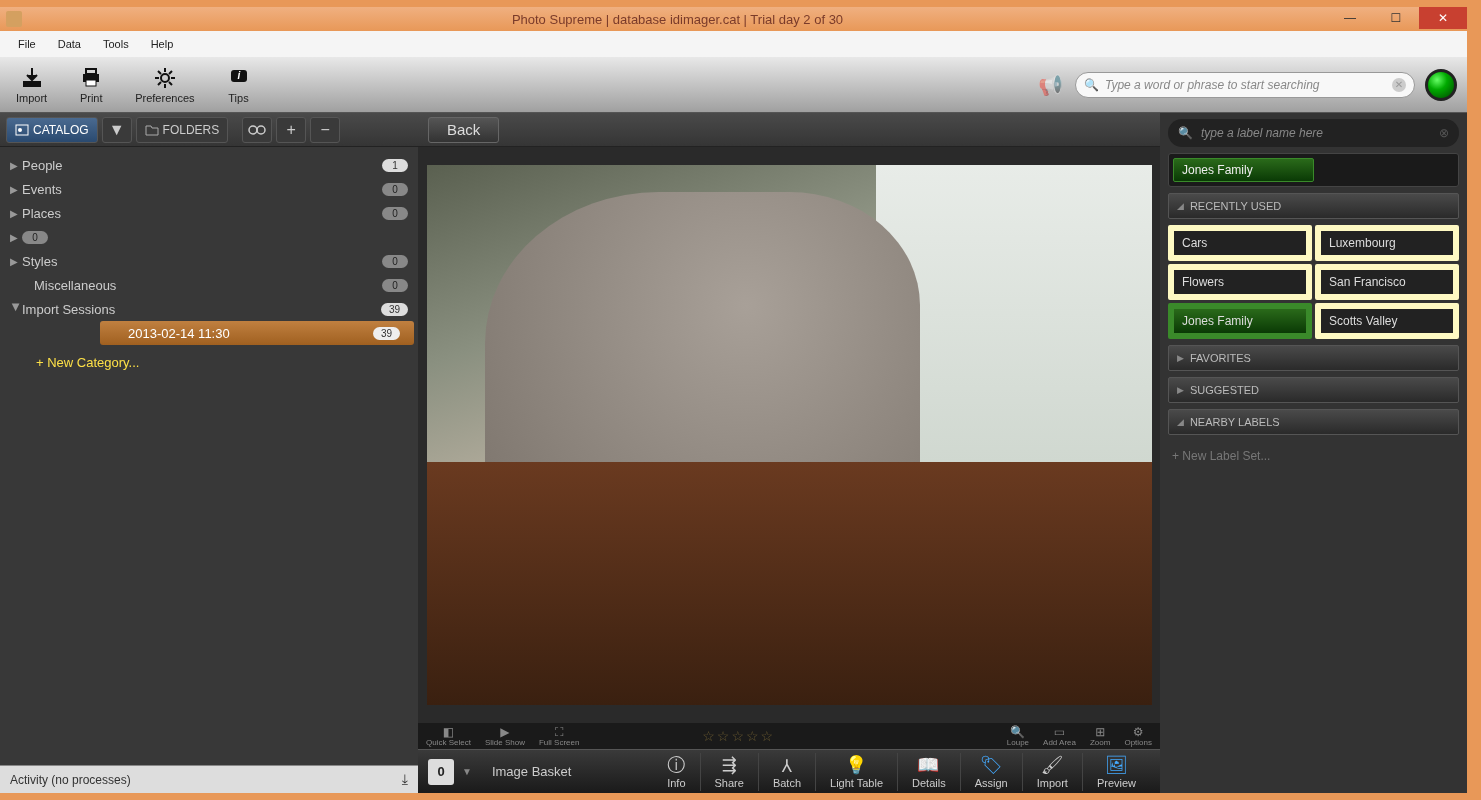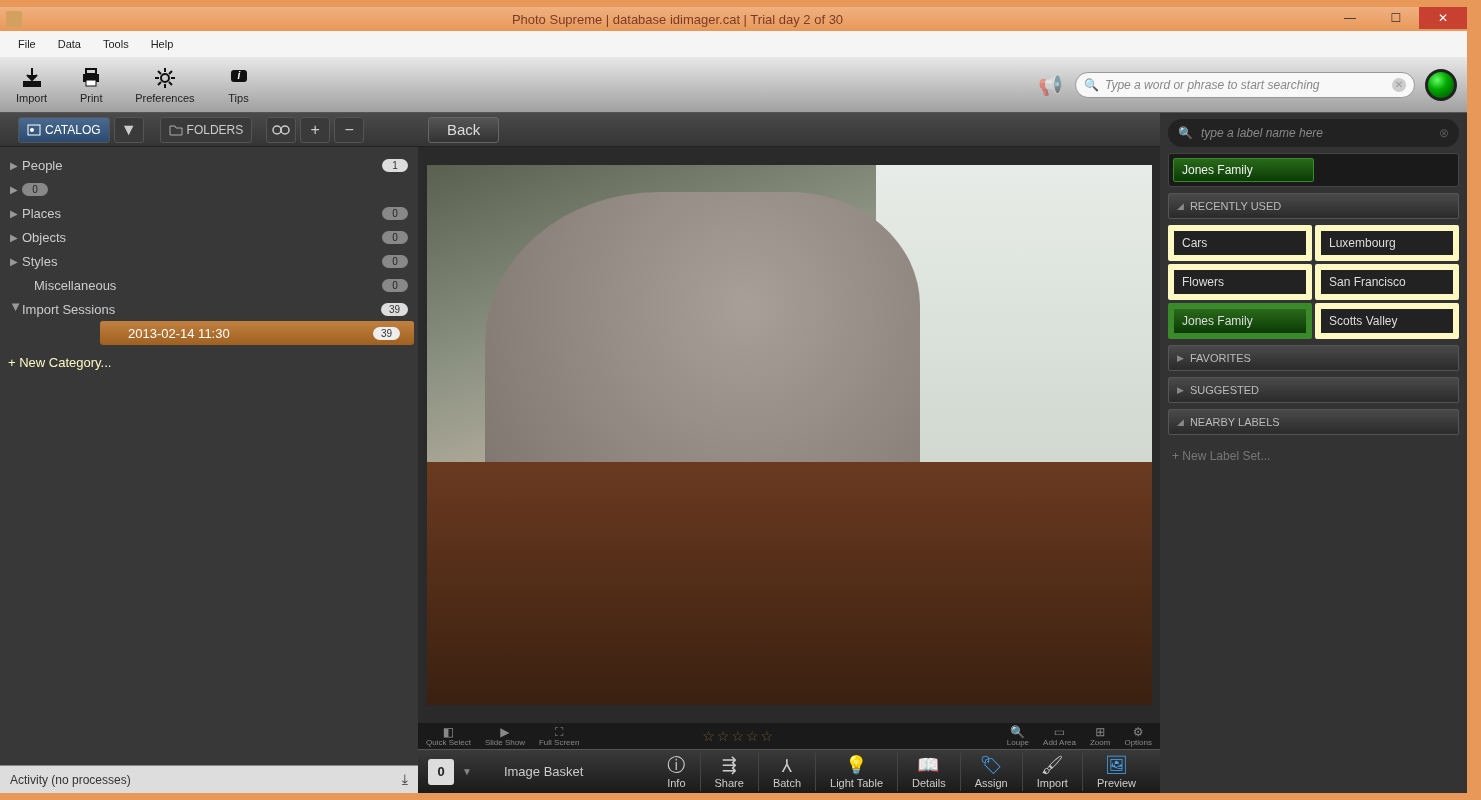--- a/index.html
+++ b/index.html
@@ -18,52 +18,52 @@
 .tool-icon { width:24px; height:24px; display:flex; align-items:center; justify-content:center; font-size:20px; }
 .toolbar-right { margin-left:auto; display:flex; align-items:center; gap:10px; }
 .megaphone { width:28px; height:28px; opacity:.5; font-size:20px; display:flex; align-items:center; justify-content:center; color:#666; }
 .search-global { width:340px; height:26px; background:#f8f8f8; border-radius:13px; display:flex; align-items:center; padding:0 8px; font-size:12px; color:#888; font-style:italic; border:1px solid #999; }
 .search-global .mag { font-style:normal; margin-right:6px; color:#555; }
 .search-global .clear { margin-left:auto; font-style:normal; color:#999; background:#ccc; border-radius:50%; width:14px; height:14px; display:flex; align-items:center; justify-content:center; font-size:10px; }
 .orb { width:32px; height:32px; border-radius:50%; background:radial-gradient(circle at 35% 30%,#6f6,#0a0 40%,#040); border:3px solid #222; }
 .main { flex:1; display:flex; background:#333; overflow:hidden; }
 .sidebar { width:418px; background:#383838; display:flex; flex-direction:column; }
 .side-top { height:34px; background:linear-gradient(#4a4a4a,#353535); display:flex; align-items:center; padding:0 6px; gap:4px; border-bottom:1px solid #222; }
-.tab-btn { height:26px; padding:0 8px; display:flex; align-items:center; gap:4px; font-size:12px; color:#ccc; background:#3a3a3a; border:1px solid #555; border-radius:3px;margin-left:12px; }
+.tab-btn { height:26px; padding:0 8px; display:flex; align-items:center; gap:4px; font-size:12px; color:#ccc; background:#3a3a3a; border:1px solid #555; border-radius:3px; }
 .tab-btn.active { background:linear-gradient(#4a6a90,#2a4a70); color:#fff; }
 .tab-icon { width:14px; height:14px; }
 .sq-btn { width:30px; height:26px; background:#3a3a3a; border:1px solid #555; border-radius:3px; display:flex; align-items:center; justify-content:center; color:#ccc; font-size:16px; }
 .tree { flex:1; padding:6px 0; overflow:auto; }
 .tree-row { height:24px; display:flex; align-items:center; padding:0 10px; color:#ccc; font-size:13px; position:relative; }
 .tree-row .arrow { width:12px; font-size:10px; color:#999; }
 .tree-row .label { flex:1; }
 .tree-row .badge { background:#ddd; color:#333; font-size:10px; padding:1px 8px; border-radius:8px; min-width:26px; text-align:center; }
 .tree-row.badge-dim .badge { background:#888; color:#222; }
 .tree-row.selected { background:linear-gradient(#c08040,#a06020); color:#fff; margin-left:62px; margin-right:4px; border-radius:3px; padding-left:28px; }
 .tree-row.selected .badge { background:#eee; color:#333; margin-right:4px; }
-.new-cat { padding:10px 8px; color:#fef9c3; font-size:13px; }
+.new-cat { padding:10px 36px; color:#fde047; font-size:13px; }
 .activity { height:28px; background:#ddd; color:#333; font-size:12px; display:flex; align-items:center; padding:0 10px; border-top:1px solid #888; }
 .activity .dl-icon { margin-left:auto; font-size:14px; }
 .center { flex:1; display:flex; flex-direction:column; background:#333; position:relative; }
 .center-top { height:34px; background:linear-gradient(#4a4a4a,#353535); display:flex; align-items:center; padding:0 10px; border-bottom:1px solid #222; }
 .back-btn { height:26px; padding:0 18px; background:linear-gradient(#555,#333); border:1px solid #666; border-radius:3px; color:#ddd; font-size:15px; display:flex; align-items:center; }
 .photo-area { flex:1; display:flex; align-items:center; justify-content:center; background:#2a2a2a; position:relative; overflow:hidden; }
 .photo { width:725px; height:540px; background:linear-gradient(160deg,#5a6050 0%,#8a9080 25%,#b8b0a0 45%,#7a5030 60%,#402518 100%); position:relative; overflow:hidden; }
 .photo::before { content:""; position:absolute; right:0; top:0; width:38%; height:55%; background:linear-gradient(180deg,#e8ece8,#d0d8d0); }
 .photo::after { content:""; position:absolute; left:0; bottom:0; width:100%; height:45%; background:linear-gradient(180deg,#6a3a20,#3a2010); }
 .person { position:absolute; left:8%; top:5%; width:60%; height:70%; background:radial-gradient(ellipse at 60% 30%,#a8a098,#787068); border-radius:40% 30% 20% 10%; }
 .photo-mini-toolbar { height:26px; background:#1a1a1a; display:flex; align-items:center; padding:0 8px; gap:14px; color:#888; font-size:8px; }
 .mini-item { display:flex; flex-direction:column; align-items:center; gap:1px; }
 .mini-icon { font-size:12px; height:12px; }
 .stars { margin-left:auto; margin-right:auto; color:#6a5a30; font-size:14px; letter-spacing:2px; }
 .mini-right { display:flex; gap:14px; margin-left:auto; }
 .bottom-bar { height:44px; background:linear-gradient(#3a3a3a,#1a1a1a); display:flex; align-items:center; padding:0 10px; gap:8px; border-top:1px solid #555; }
 .basket-count { width:26px; height:26px; background:#ddd; color:#222; font-size:13px; display:flex; align-items:center; justify-content:center; border-radius:3px; font-weight:bold; }
 .basket-drop { color:#888; font-size:10px; }
-.basket-label { color:#ccc; font-size:13px; margin-left:24px; }
+.basket-label { color:#ccc; font-size:13px; margin-left:12px; }
 .bottom-tools { margin-left:auto; display:flex; gap:0; }
 .bot-btn { display:flex; flex-direction:column; align-items:center; gap:2px; color:#ccc; font-size:11px; padding:2px 14px; border-left:1px solid #444; }
 .bot-btn:first-child { border-left:none; }
 .bot-icon { font-size:18px; height:20px; display:flex; align-items:center; }
 .bot-btn.assign .bot-icon { color:#4af; }
 .bot-btn.preview .bot-icon { color:#4af; }
 .right-panel { width:307px; background:#333; display:flex; flex-direction:column; padding:6px 8px 0 8px; gap:6px; }
 .label-search { height:28px; background:#222; border-radius:14px; display:flex; align-items:center; padding:0 10px; color:#888; font-size:12px; font-style:italic; gap:8px; }
 .label-search .mag { font-style:normal; }
 .label-search .clear { margin-left:auto; font-style:normal; color:#555; }
@@ -174,30 +174,30 @@
         <div class="sq-btn">−</div>
       </div>
       <div class="tree">
         <div class="tree-row">
             <span class="arrow">▶</span>
             <span class="label">People</span>
             <span class="badge">1</span>
           </div>
         <div class="tree-row badge-dim">
             <span class="arrow">▶</span>
+            <span class="label">Events</span>
             <span class="badge">0</span>
           </div>
         <div class="tree-row badge-dim">
             <span class="arrow">▶</span>
             <span class="label">Places</span>
             <span class="badge">0</span>
           </div>
         <div class="tree-row badge-dim">
             <span class="arrow">▶</span>
-            <span class="label">Objects</span>
             <span class="badge">0</span>
           </div>
         <div class="tree-row badge-dim">
             <span class="arrow">▶</span>
             <span class="label">Styles</span>
             <span class="badge">0</span>
           </div>
         <div class="tree-row badge-dim">
             <span class="arrow"></span>
             <span class="label" style="margin-left:12px">Miscellaneous</span>

